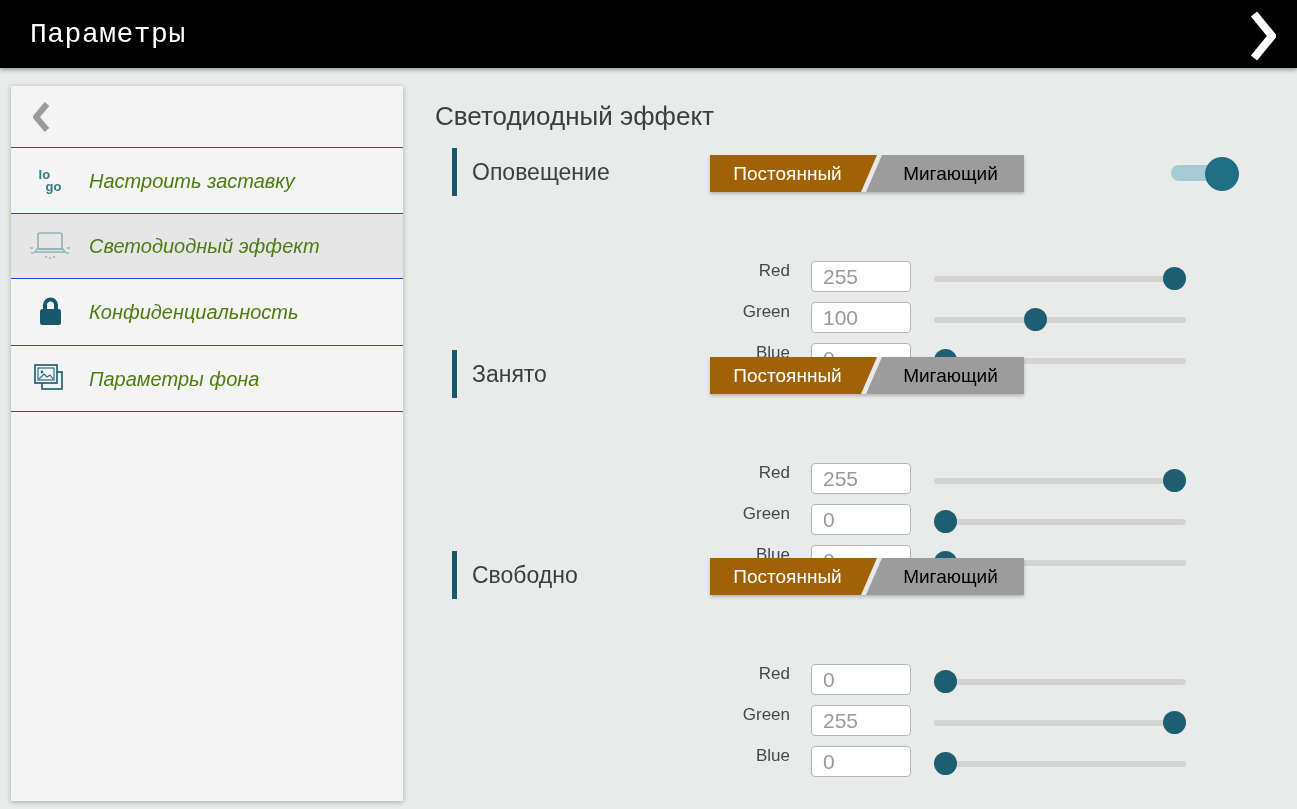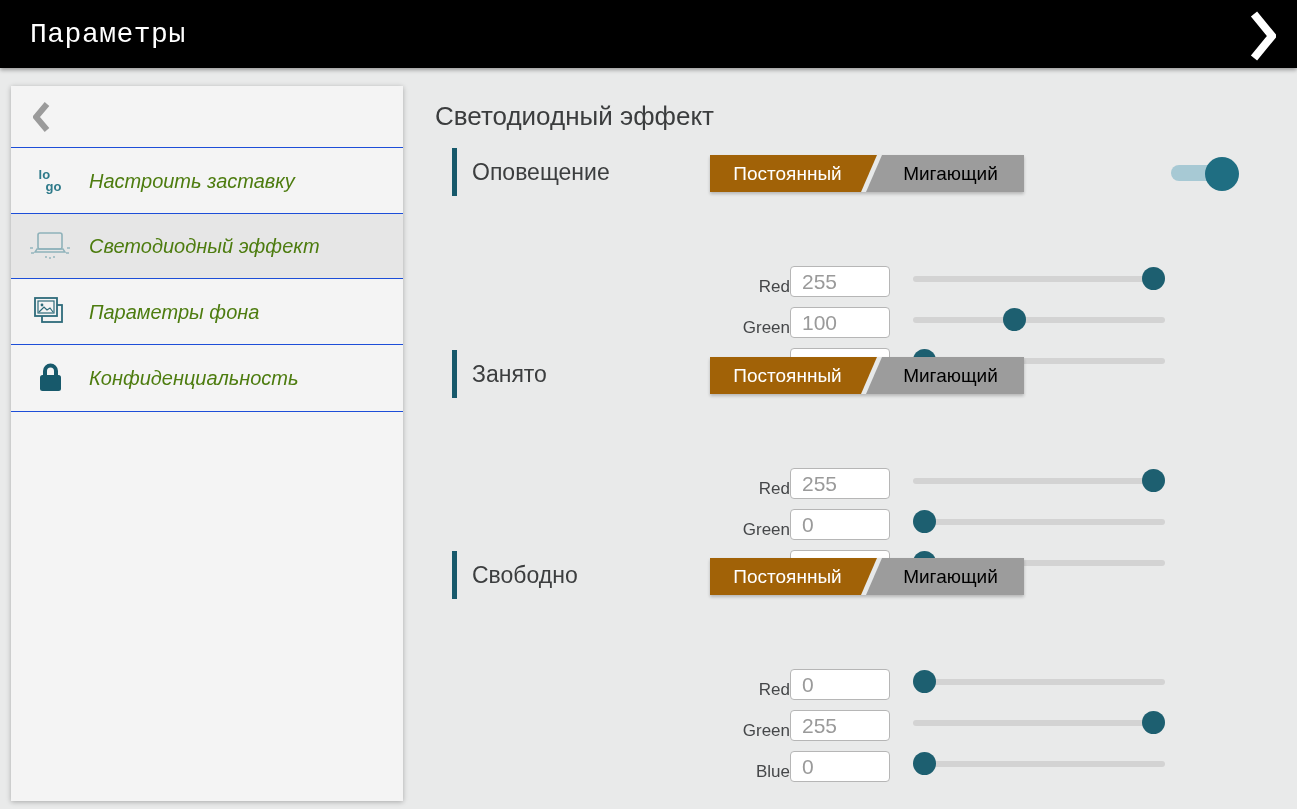--- a/index.html
+++ b/index.html
@@ -45,23 +45,23 @@
               clip-path:polygon(0 0,100% 0,calc(100% - 16px) 100%,0 100%);}
   .mode-active{position:absolute;left:0;top:0;bottom:0;width:167px;background:#a16207;color:#fff;
               font-size:19px;display:flex;align-items:center;justify-content:center;padding-right:12px;
               box-sizing:border-box;clip-path:polygon(0 0,100% 0,calc(100% - 16px) 100%,0 100%);cursor:pointer;}
 
   .switch{position:absolute;left:719px;top:9px;width:58px;height:34px;cursor:pointer;}
   .switch-track{position:absolute;left:0;top:8px;width:46px;height:16px;border-radius:8px;background:#a7c9d4;}
   .switch-knob{position:absolute;right:-10px;top:0;width:34px;height:34px;border-radius:50%;background:#1f6e82;}
 
   .rows{margin-top:65px;}
-  .rgb-row{display:flex;align-items:flex-end;height:36px;margin-bottom:5px;}
+  .rgb-row{display:flex;align-items:flex-start;height:36px;margin-bottom:5px;}
   .rgb-label{width:338px;flex:0 0 338px;text-align:right;font-size:17px;color:#454749;}
-  .rgb-input{width:100px;height:31px;box-sizing:border-box;border:1px solid #b6b6b6;
+  .rgb-input{margin-left:21px;width:100px;height:31px;box-sizing:border-box;border:1px solid #b6b6b6;
              border-radius:4px;background:#fff;color:#9a9a9a;font-size:21px;padding:0 0 0 11px;
              font-family:"Liberation Sans",sans-serif;outline:none;}
   .slider{position:relative;margin-left:23px;width:252px;height:36px;cursor:pointer;}
   .slider-track{position:absolute;left:0;top:15px;width:100%;height:6px;border-radius:3px;background:#d3d3d3;}
   .slider-thumb{position:absolute;top:6px;width:23px;height:23px;border-radius:50%;background:#1d5f70;}
 </style>
 </head>
 <body>
 
 <div class="app">
@@ -102,42 +102,42 @@
               <line x1="38" y1="23" x2="41" y2="23"></line>
             <line x1="18" y1="26" x2="18" y2="28"></line>
               <line x1="22" y1="27" x2="22" y2="29"></line>
               <line x1="26" y1="26" x2="26" y2="28"></line>
           </g>
         </svg>
       </span>
       <span class="side-label">Светодиодный эффект</span>
     </div>
 
+    <div class="side-row side-item h67">
+      <span class="side-icon">
+        <svg width="27" height="32" viewBox="0 0 27 32">
+          <path d="M8 14 V9 a5.5 5.5 0 0 1 11 0 V14" fill="none" stroke="#17596b" stroke-width="4"></path>
+          <rect x="3" y="13" width="21" height="16" rx="2.5" fill="#17596b"></rect>
+        </svg>
+      </span>
+      <span class="side-label">Конфиденциальность</span>
+    </div>
+
     <div class="side-row side-item h66">
       <span class="side-icon">
         <svg width="36" height="34" viewBox="0 0 36 34">
           <rect x="10" y="10" width="20" height="17" fill="none" stroke="#2e6b7a" stroke-width="1.8"></rect>
           <rect x="3" y="3" width="22" height="18" fill="#f4f4f4" stroke="#2e6b7a" stroke-width="1.8"></rect>
           <rect x="6" y="6" width="16" height="12" fill="none" stroke="#2e6b7a" stroke-width="1.2"></rect>
           <circle cx="10" cy="10" r="1.4" fill="#2e6b7a"></circle>
           <path d="M7 17 L12 12 L15 15 L18 13 L21 17" fill="none" stroke="#2e6b7a" stroke-width="1.2"></path>
         </svg>
       </span>
       <span class="side-label">Параметры фона</span>
     </div>
-
-    <div class="side-row side-item h67">
-      <span class="side-icon">
-        <svg width="27" height="32" viewBox="0 0 27 32">
-          <path d="M8 14 V9 a5.5 5.5 0 0 1 11 0 V14" fill="none" stroke="#17596b" stroke-width="4"></path>
-          <rect x="3" y="13" width="21" height="16" rx="2.5" fill="#17596b"></rect>
-        </svg>
-      </span>
-      <span class="side-label">Конфиденциальность</span>
-    </div>
   </div>
 
   <div class="main-title">Светодиодный эффект</div>
 
   <div class="section sec1">
     <div class="sec-header">
       <div class="vbar"></div>
       <div class="sec-label">Оповещение</div>
       <div class="mode-group">
         <div class="mode-inactive">

